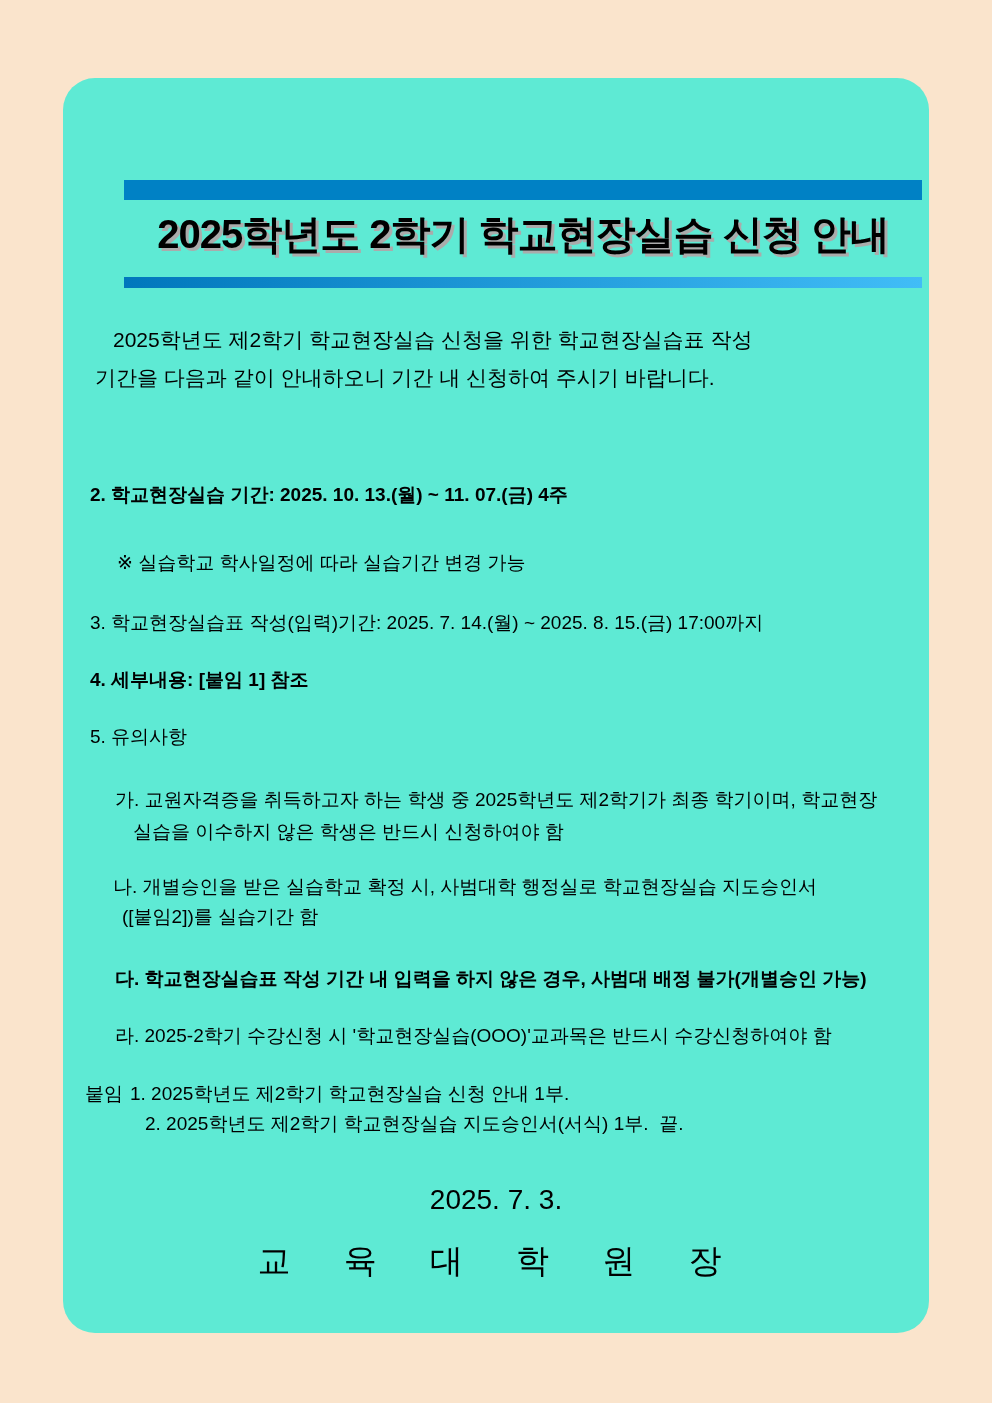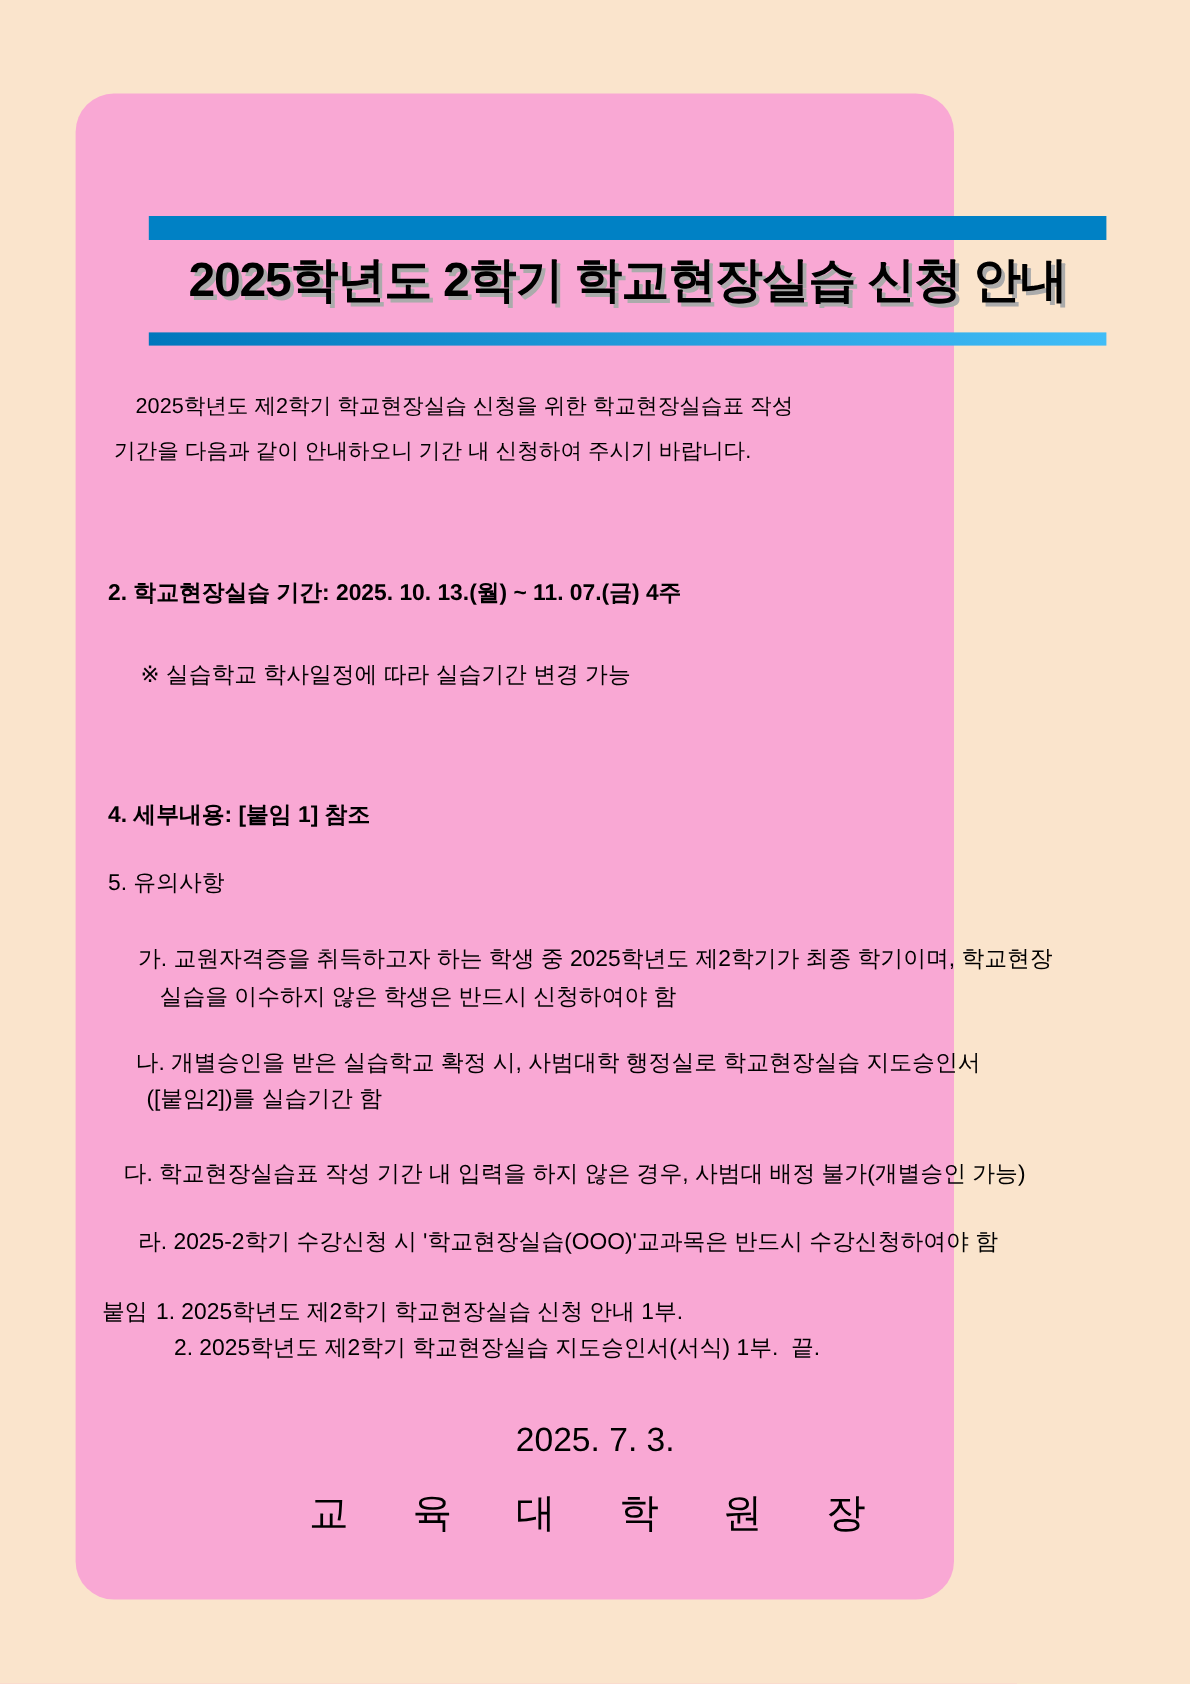--- a/index.html
+++ b/index.html
@@ -14,23 +14,23 @@
   }
   .page {
     position: relative;
     width: 992px;
     height: 1403px;
   }
   .card {
     position: absolute;
     left: 63px;
     top: 78px;
-    width: 732px;
+    width: 866px;
     height: 1255px;
-    background: #f9a8d4;
+    background: #5eead4;
     border-radius: 32px;
   }
   .top-bar {
     position: absolute;
     left: 61px;
     top: 102px;
     width: 798px;
     height: 20px;
     background: #0081C5;
   }
@@ -56,34 +56,34 @@
     text-shadow: 3px 3px 0 #ABABAB;
     white-space: nowrap;
   }
   .line {
     position: absolute;
     font-size: 19px;
     line-height: 1.15;
     white-space: pre;
     color: #000000;
   }
-  .intro-line { font-size: 18px; }
+  .intro-line { font-size: 21px; }
   .l-intro1 { left: 50px;  top: 250px; }
   .l-intro2 { left: 32px;  top: 288px; }
   .l-item1  { left: 27px;  top: 360px; }
   .l-item2  { left: 27px;  top: 406px; font-weight: bold; }
   .l-note   { left: 54px;  top: 474px; }
   .l-item3  { left: 27px;  top: 534px; }
   .l-item4  { left: 27px;  top: 591px; font-weight: bold; }
   .l-item5  { left: 27px;  top: 648px; }
   .l-ga1    { left: 52px;  top: 711px; }
   .l-ga2    { left: 70px;  top: 743px; }
   .l-na1    { left: 50px;  top: 798px; }
   .l-na2    { left: 59px;  top: 828px; }
-  .l-da     { left: 40px;  top: 890px; }
+  .l-da     { left: 52px;  top: 890px; font-weight: bold; }
   .l-ra     { left: 52px;  top: 947px; }
   .l-attach-label { left: 22px; top: 1005px; }
   .l-attach1 { left: 67px; top: 1005px; }
   .l-attach2 { left: 82px; top: 1035px; }
   .center-line {
     left: 0;
     width: 866px;
     text-align: center;
   }
   .l-date {
@@ -105,20 +105,21 @@
 
     <div class="top-bar"></div>
     <div class="doc-title">2025학년도 2학기 학교현장실습 신청 안내</div>
     <div class="bottom-bar"></div>
 
     <div class="line intro-line l-intro1">2025학년도 제2학기 학교현장실습 신청을 위한 학교현장실습표 작성</div>
     <div class="line intro-line l-intro2">기간을 다음과 같이 안내하오니 기간 내 신청하여 주시기 바랍니다.</div>
 
     <div class="line l-item2">2. 학교현장실습 기간: 2025. 10. 13.(월) ~ 11. 07.(금) 4주</div>
     <div class="line l-note">※ 실습학교 학사일정에 따라 실습기간 변경 가능</div>
+    <div class="line l-item3">3. 학교현장실습표 작성(입력)기간: 2025. 7. 14.(월) ~ 2025. 8. 15.(금) 17:00까지</div>
     <div class="line l-item4">4. 세부내용: [붙임 1] 참조</div>
     <div class="line l-item5">5. 유의사항</div>
 
     <div class="line l-ga1">가. 교원자격증을 취득하고자 하는 학생 중 2025학년도 제2학기가 최종 학기이며, 학교현장</div>
     <div class="line l-ga2">실습을 이수하지 않은 학생은 반드시 신청하여야 함</div>
     <div class="line l-na1">나. 개별승인을 받은 실습학교 확정 시, 사범대학 행정실로 학교현장실습 지도승인서</div>
     <div class="line l-na2">([붙임2])를 실습기간 함</div>
     <div class="line l-da">다. 학교현장실습표 작성 기간 내 입력을 하지 않은 경우, 사범대 배정 불가(개별승인 가능)</div>
     <div class="line l-ra">라. 2025-2학기 수강신청 시 '학교현장실습(OOO)'교과목은 반드시 수강신청하여야 함</div>
 

